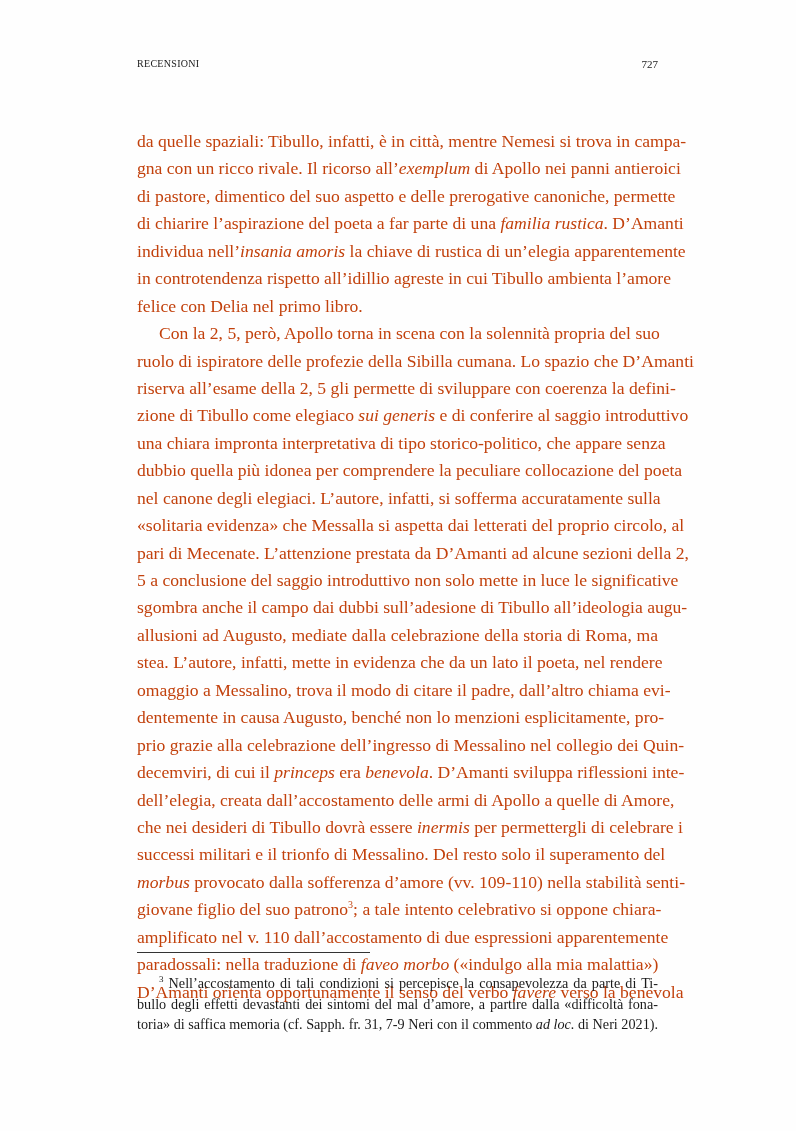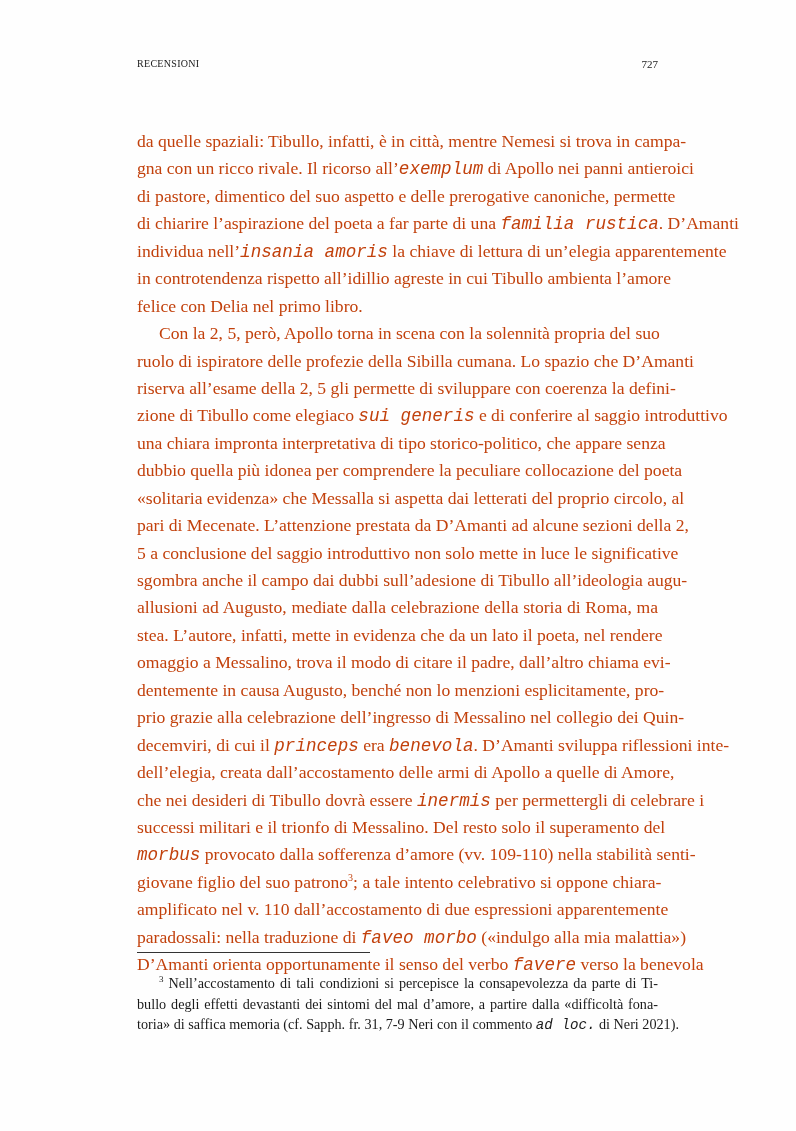--- a/index.html
+++ b/index.html
@@ -18,21 +18,21 @@
     position: absolute; left: 137px; top: 128px; width: 521px;
     font-family: "Liberation Serif", "DejaVu Serif", serif;
     font-size: 17.6px; color: #c2410c;
   }
   .line {
     display: block; height: 27.45px; line-height: 27.45px;
     text-align: justify; text-align-last: justify; white-space: nowrap;
   }
   .line.last { text-align-last: left; }
   .line.indent { padding-left: 22px; }
-  i { font-style: italic; font-family: Liberation Mono, monospace; }
+  i { font-style: italic; }
   sup { font-size: 10px; vertical-align: super; line-height: 0; }
   .footnote-rule {
     position: absolute; left: 137px; top: 952px; width: 233px; height: 0;
     border-top: 1.3px solid #333;
   }
   .footnotes {
     position: absolute; left: 137px; top: 973px; width: 521px;
     font-family: "Liberation Serif", "DejaVu Serif", serif;
     font-size: 14.2px; color: #1a1a1a;
   }
@@ -48,31 +48,32 @@
     <div class="running-title">RECENSIONI</div>
     <div class="page-number">727</div>
   </div>
 
   <div class="body-text" id="body-text">
       <div>
         <div class="line"><span>da quelle spaziali: Tibullo, infatti, è in città, mentre Nemesi si trova in campa-</span></div>
         <div class="line"><span>gna con un ricco rivale. Il ricorso all’</span><i>exemplum</i><span> di Apollo nei panni antieroici</span></div>
         <div class="line"><span>di pastore, dimentico del suo aspetto e delle prerogative canoniche, permette</span></div>
         <div class="line"><span>di chiarire l’aspirazione del poeta a far parte di una </span><i>familia rustica</i><span>. D’Amanti</span></div>
-        <div class="line"><span>individua nell’</span><i>insania amoris</i><span> la chiave di lettura di un’elegia apparentemente</span></div>
+        <div class="line"><span>individua nell’</span><i>insania amoris</i><span> la chiave di rustica di un’elegia apparentemente</span></div>
         <div class="line"><span>in controtendenza rispetto all’idillio agreste in cui Tibullo ambienta l’amore</span></div>
         <div class="line last"><span>felice con Delia nel primo libro.</span></div>
       </div>
       <div>
         <div class="line indent"><span>Con la 2, 5, però, Apollo torna in scena con la solennità propria del suo</span></div>
         <div class="line"><span>ruolo di ispiratore delle profezie della Sibilla cumana. Lo spazio che D’Amanti</span></div>
         <div class="line"><span>riserva all’esame della 2, 5 gli permette di sviluppare con coerenza la defini-</span></div>
         <div class="line"><span>zione di Tibullo come elegiaco </span><i>sui generis</i><span> e di conferire al saggio introduttivo</span></div>
         <div class="line"><span>una chiara impronta interpretativa di tipo storico-politico, che appare senza</span></div>
         <div class="line"><span>dubbio quella più idonea per comprendere la peculiare collocazione del poeta</span></div>
+        <div class="line"><span>nel canone degli elegiaci. L’autore, infatti, si sofferma accuratamente sulla</span></div>
         <div class="line"><span>«solitaria evidenza» che Messalla si aspetta dai letterati del proprio circolo, al</span></div>
         <div class="line"><span>pari di Mecenate. L’attenzione prestata da D’Amanti ad alcune sezioni della 2,</span></div>
         <div class="line"><span>5 a conclusione del saggio introduttivo non solo mette in luce le significative</span></div>
         <div class="line"><span>sgombra anche il campo dai dubbi sull’adesione di Tibullo all’ideologia augu-</span></div>
         <div class="line"><span>allusioni ad Augusto, mediate dalla celebrazione della storia di Roma, ma</span></div>
         <div class="line"><span>stea. L’autore, infatti, mette in evidenza che da un lato il poeta, nel rendere</span></div>
         <div class="line"><span>omaggio a Messalino, trova il modo di citare il padre, dall’altro chiama evi-</span></div>
         <div class="line"><span>dentemente in causa Augusto, benché non lo menzioni esplicitamente, pro-</span></div>
         <div class="line"><span>prio grazie alla celebrazione dell’ingresso di Messalino nel collegio dei Quin-</span></div>
         <div class="line"><span>decemviri, di cui il </span><i>princeps</i><span> era </span><i>benevola</i><span>. D’Amanti sviluppa riflessioni inte-</span></div>

